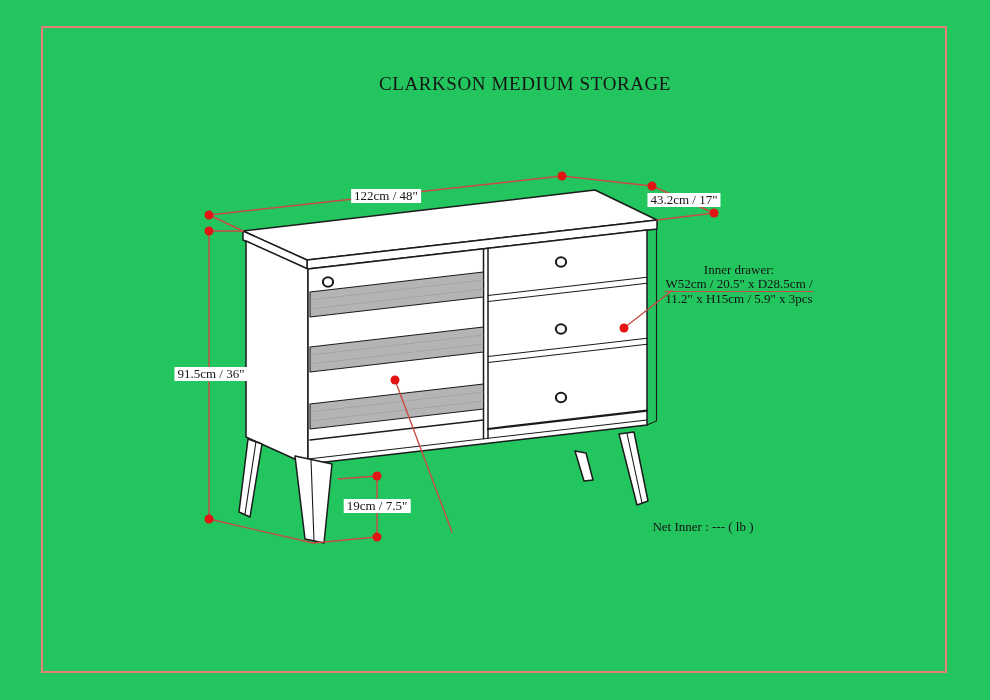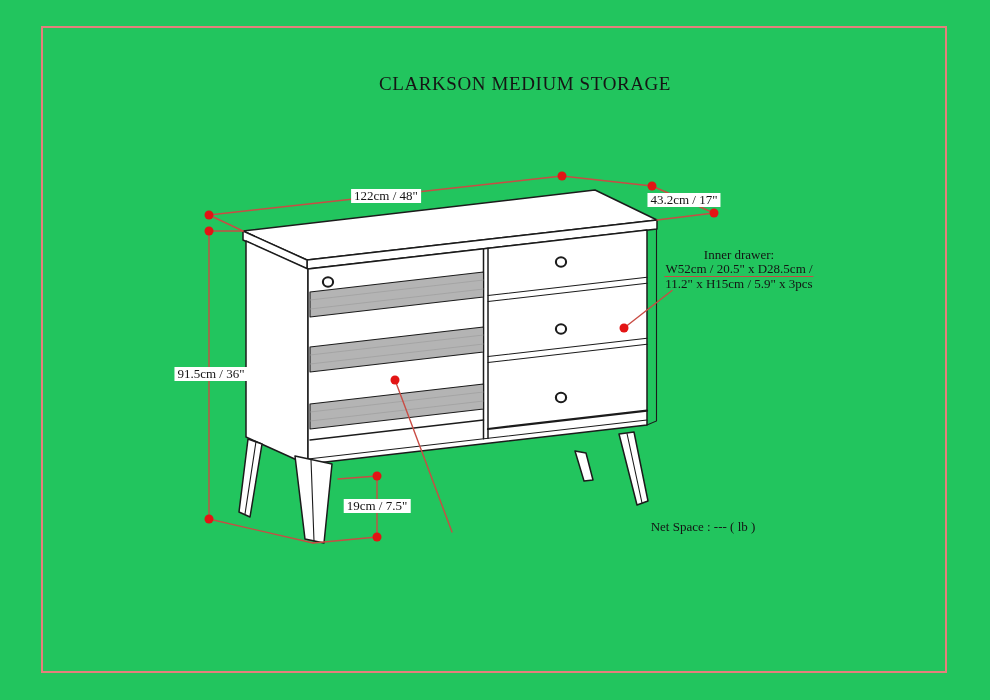--- a/index.html
+++ b/index.html
@@ -133,22 +133,22 @@
   </svg>
 
   <div class="lbl" style="left:386px;top:196px">122cm / 48"</div>
 
   <div class="lbl" style="left:684px;top:200px">43.2cm / 17"</div>
 
   <div class="lbl" style="left:211px;top:374px">91.5cm / 36"</div>
 
   <div class="lbl" style="left:377px;top:506px">19cm / 7.5"</div>
 
-  <div class="callout" style="left:739px;top:248px">
+  <div class="callout" style="left:739px;top:263px">
     <div>Inner drawer:</div>
     <div><span class="ul">W52cm / 20.5" x D28.5cm /</span></div>
     <div>11.2" x H15cm / 5.9" x 3pcs</div>
   </div>
 
 
-  <div class="lbl plain" style="left:703px;top:527px">Net Space : --- ( lb )</div>
+  <div class="lbl plain" style="left:703px;top:527px">Net Inner : --- ( lb )</div>
 
 </div>
 
 </body></html>

